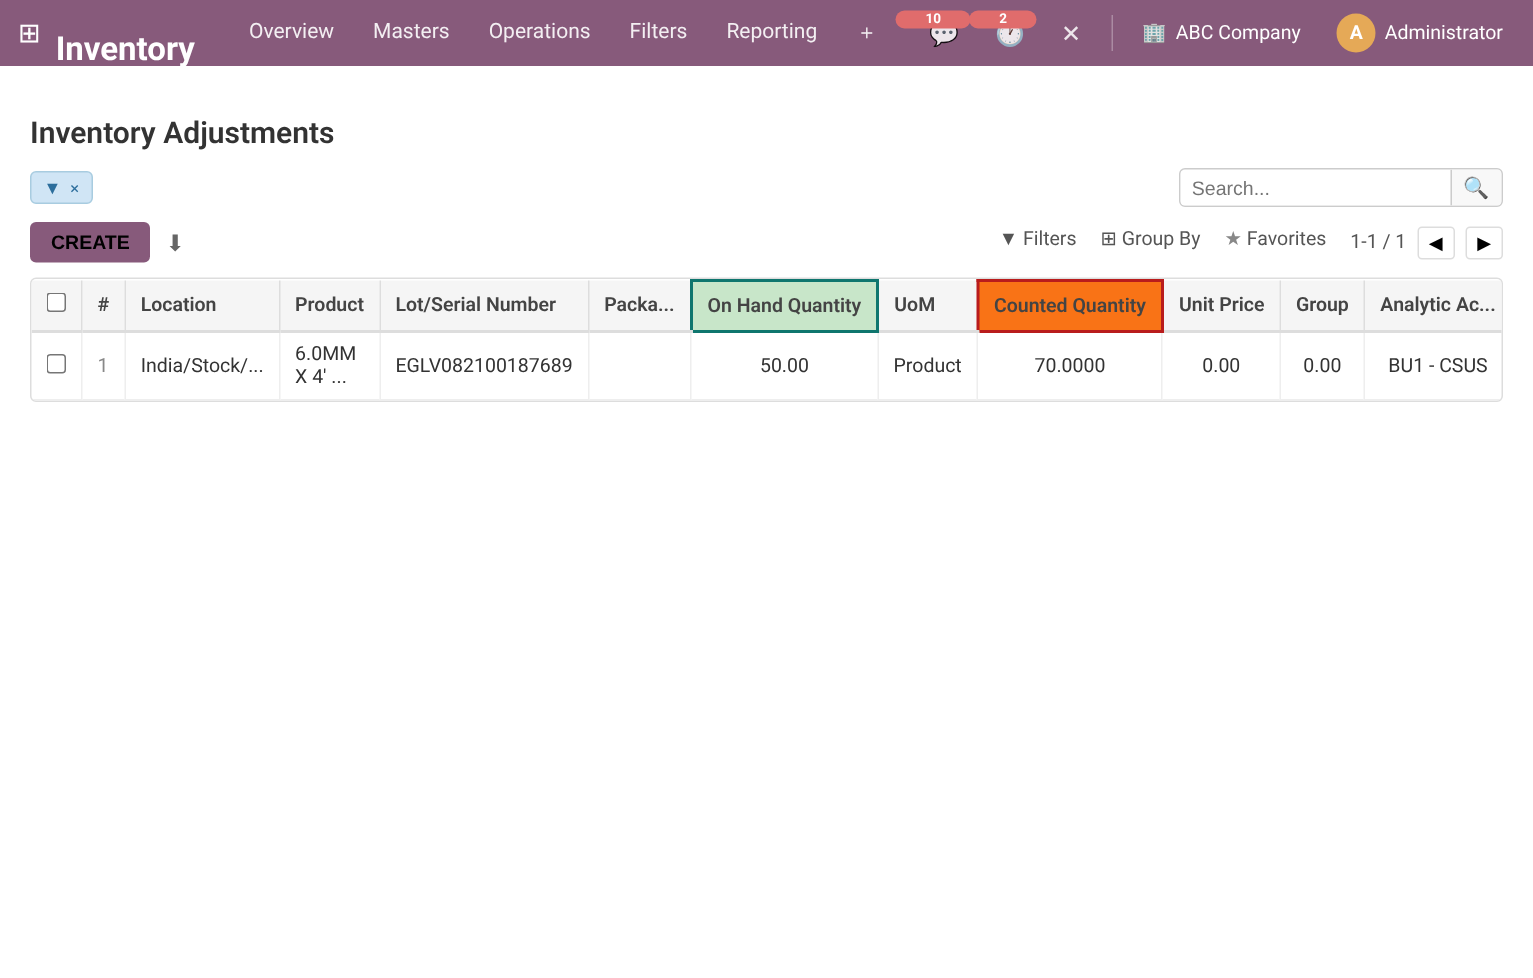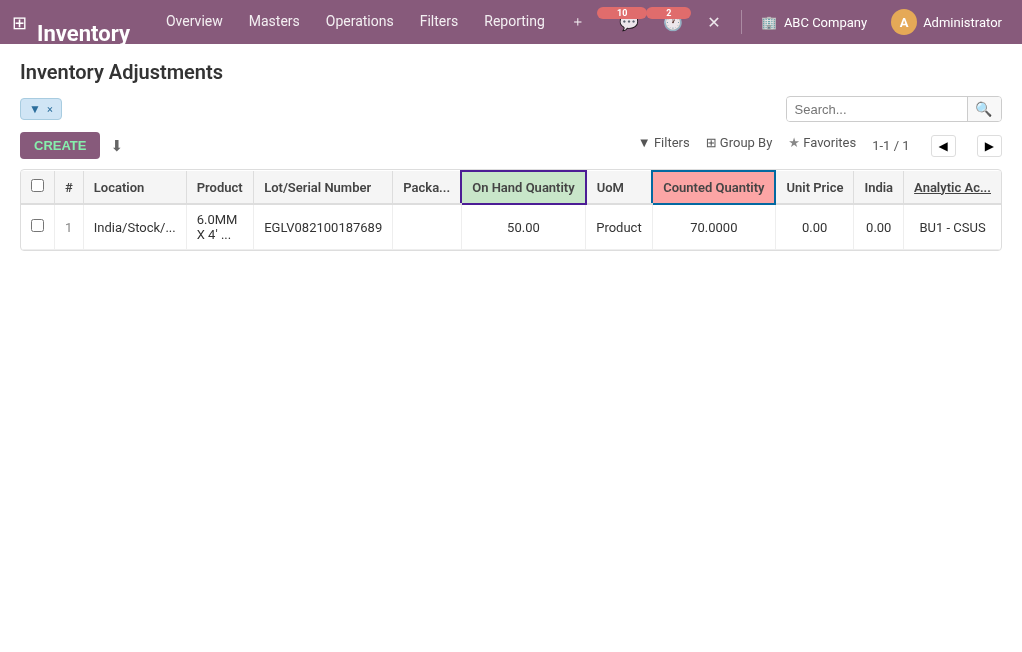--- a/index.html
+++ b/index.html
@@ -31,21 +31,21 @@
     .topnav-company { display: flex; align-items: center; gap: 6px; font-size: 13px; cursor: pointer; padding: 4px 8px; border-radius: 4px; }
     .topnav-user { display: flex; align-items: center; gap: 6px; font-size: 13px; cursor: pointer; padding: 4px 8px; border-radius: 4px; }
     .user-avatar {
       width: 26px; height: 26px; border-radius: 50%;
       background: #e5a957; display: flex; align-items: center; justify-content: center;
       font-weight: bold; font-size: 13px; color: #fff;
     }
 
     
     .page { padding: 16px 20px; }
-    .page-title { font-size: 20px; font-weight: 600; color: #333; margin-bottom: 12px; }
+    .page-title { font-size: 20px; font-weight: 600; color: #333; margin-bottom: 12px; margin-top: 16px; }
 
     
     .filter-bar {
       display: flex; align-items: center; gap: 8px; margin-bottom: 10px;
     }
     .filter-tag {
       display: flex; align-items: center; gap: 4px;
       background: #d0e5f5; border: 1px solid #a8cce0; border-radius: 4px;
       padding: 3px 8px; font-size: 12px; color: #2c6e9c;
     }
@@ -61,45 +61,45 @@
     .search-btn {
       background: #f8f8f8; border: none; border-left: 1px solid #ccc;
       padding: 4px 8px; cursor: pointer; font-size: 14px;
     }
 
     
     .action-bar {
       display: flex; align-items: center; gap: 10px; margin-bottom: 10px;
     }
     .btn-create {
-      background: #875a7b; color: #86efac; border: none; border-radius: 4px;
+      background: #875a7b; color: #000000; border: none; border-radius: 4px;
       padding: 6px 14px; font-size: 13px; font-weight: 600; cursor: pointer;
     }
     .btn-download { background: none; border: none; font-size: 15px; cursor: pointer; color: #666; }
 
     .action-right { margin-left: auto; display: flex; gap: 16px; color: #555; font-size: 13px; }
     .action-right span { cursor: pointer; }
     .fav-star { color: #888; }
 
     
-    .pagination { display: flex; align-items: center; gap: 21px; font-size: 13px; color: #555; }
+    .pagination { display: flex; align-items: center; gap: 7px; font-size: 13px; color: #555; }
     .pagination-btn { background: none; border: 1px solid #ddd; border-radius: 3px; padding: 3px 7px; cursor: pointer; font-size: 12px; }
 
     
     .table-wrap { border: 1px solid #ddd; border-radius: 4px; overflow: hidden; }
     table { width: 100%; border-collapse: collapse; font-size: 13px; }
     thead tr { background: #f5f5f5; }
     thead th {
       padding: 8px 10px; text-align: left; font-weight: 600; color: #444;
       border-bottom: 2px solid #ddd; border-right: 1px solid #ddd; white-space: nowrap;
     }
-    thead th:last-child { border-right: none; text-decoration: underline; }
-    
-    thead th.col-on-hand { background: #c8e6c9; border: 2px solid #4c1d95; }
-    thead th.col-counted { background: #fca5a5; border: 2px solid #0369a1; }
+    thead th:last-child { border-right: none; }
+    
+    thead th.col-on-hand { background: #c8e6c9; border: 2px solid #0f766e; }
+    thead th.col-counted { background: #f97316; border: 2px solid #b91c1c; }
 
     tbody tr { border-bottom: 1px solid #eee; }
     tbody td { padding: 7px 10px; border-right: 1px solid #eee; color: #333; }
     tbody td:last-child { border-right: none; text-align: center; }
     .td-num { text-align: center; }
 
     
     .check-th, .check-td { width: 28px; text-align: center; }
     input[type=checkbox] { cursor: pointer; }
 
@@ -185,21 +185,21 @@
           </th>
           <th>#</th>
           <th>Location</th>
           <th>Product</th>
           <th>Lot/Serial Number</th>
           <th>Packa...</th>
           <th class="col-on-hand">On Hand Quantity</th>
           <th>UoM</th>
           <th class="col-counted">Counted Quantity</th>
           <th>Unit Price</th>
-          <th>India</th>
+          <th>Group</th>
           <th>Analytic Ac...</th>
         </tr>
       </thead>
       <tbody>
         <tr class="table-row">
           <td class="check-td">
             <input type="checkbox" style="">
           </td>
           <td class="row-num">1</td>
           <td>India/Stock/...</td>

